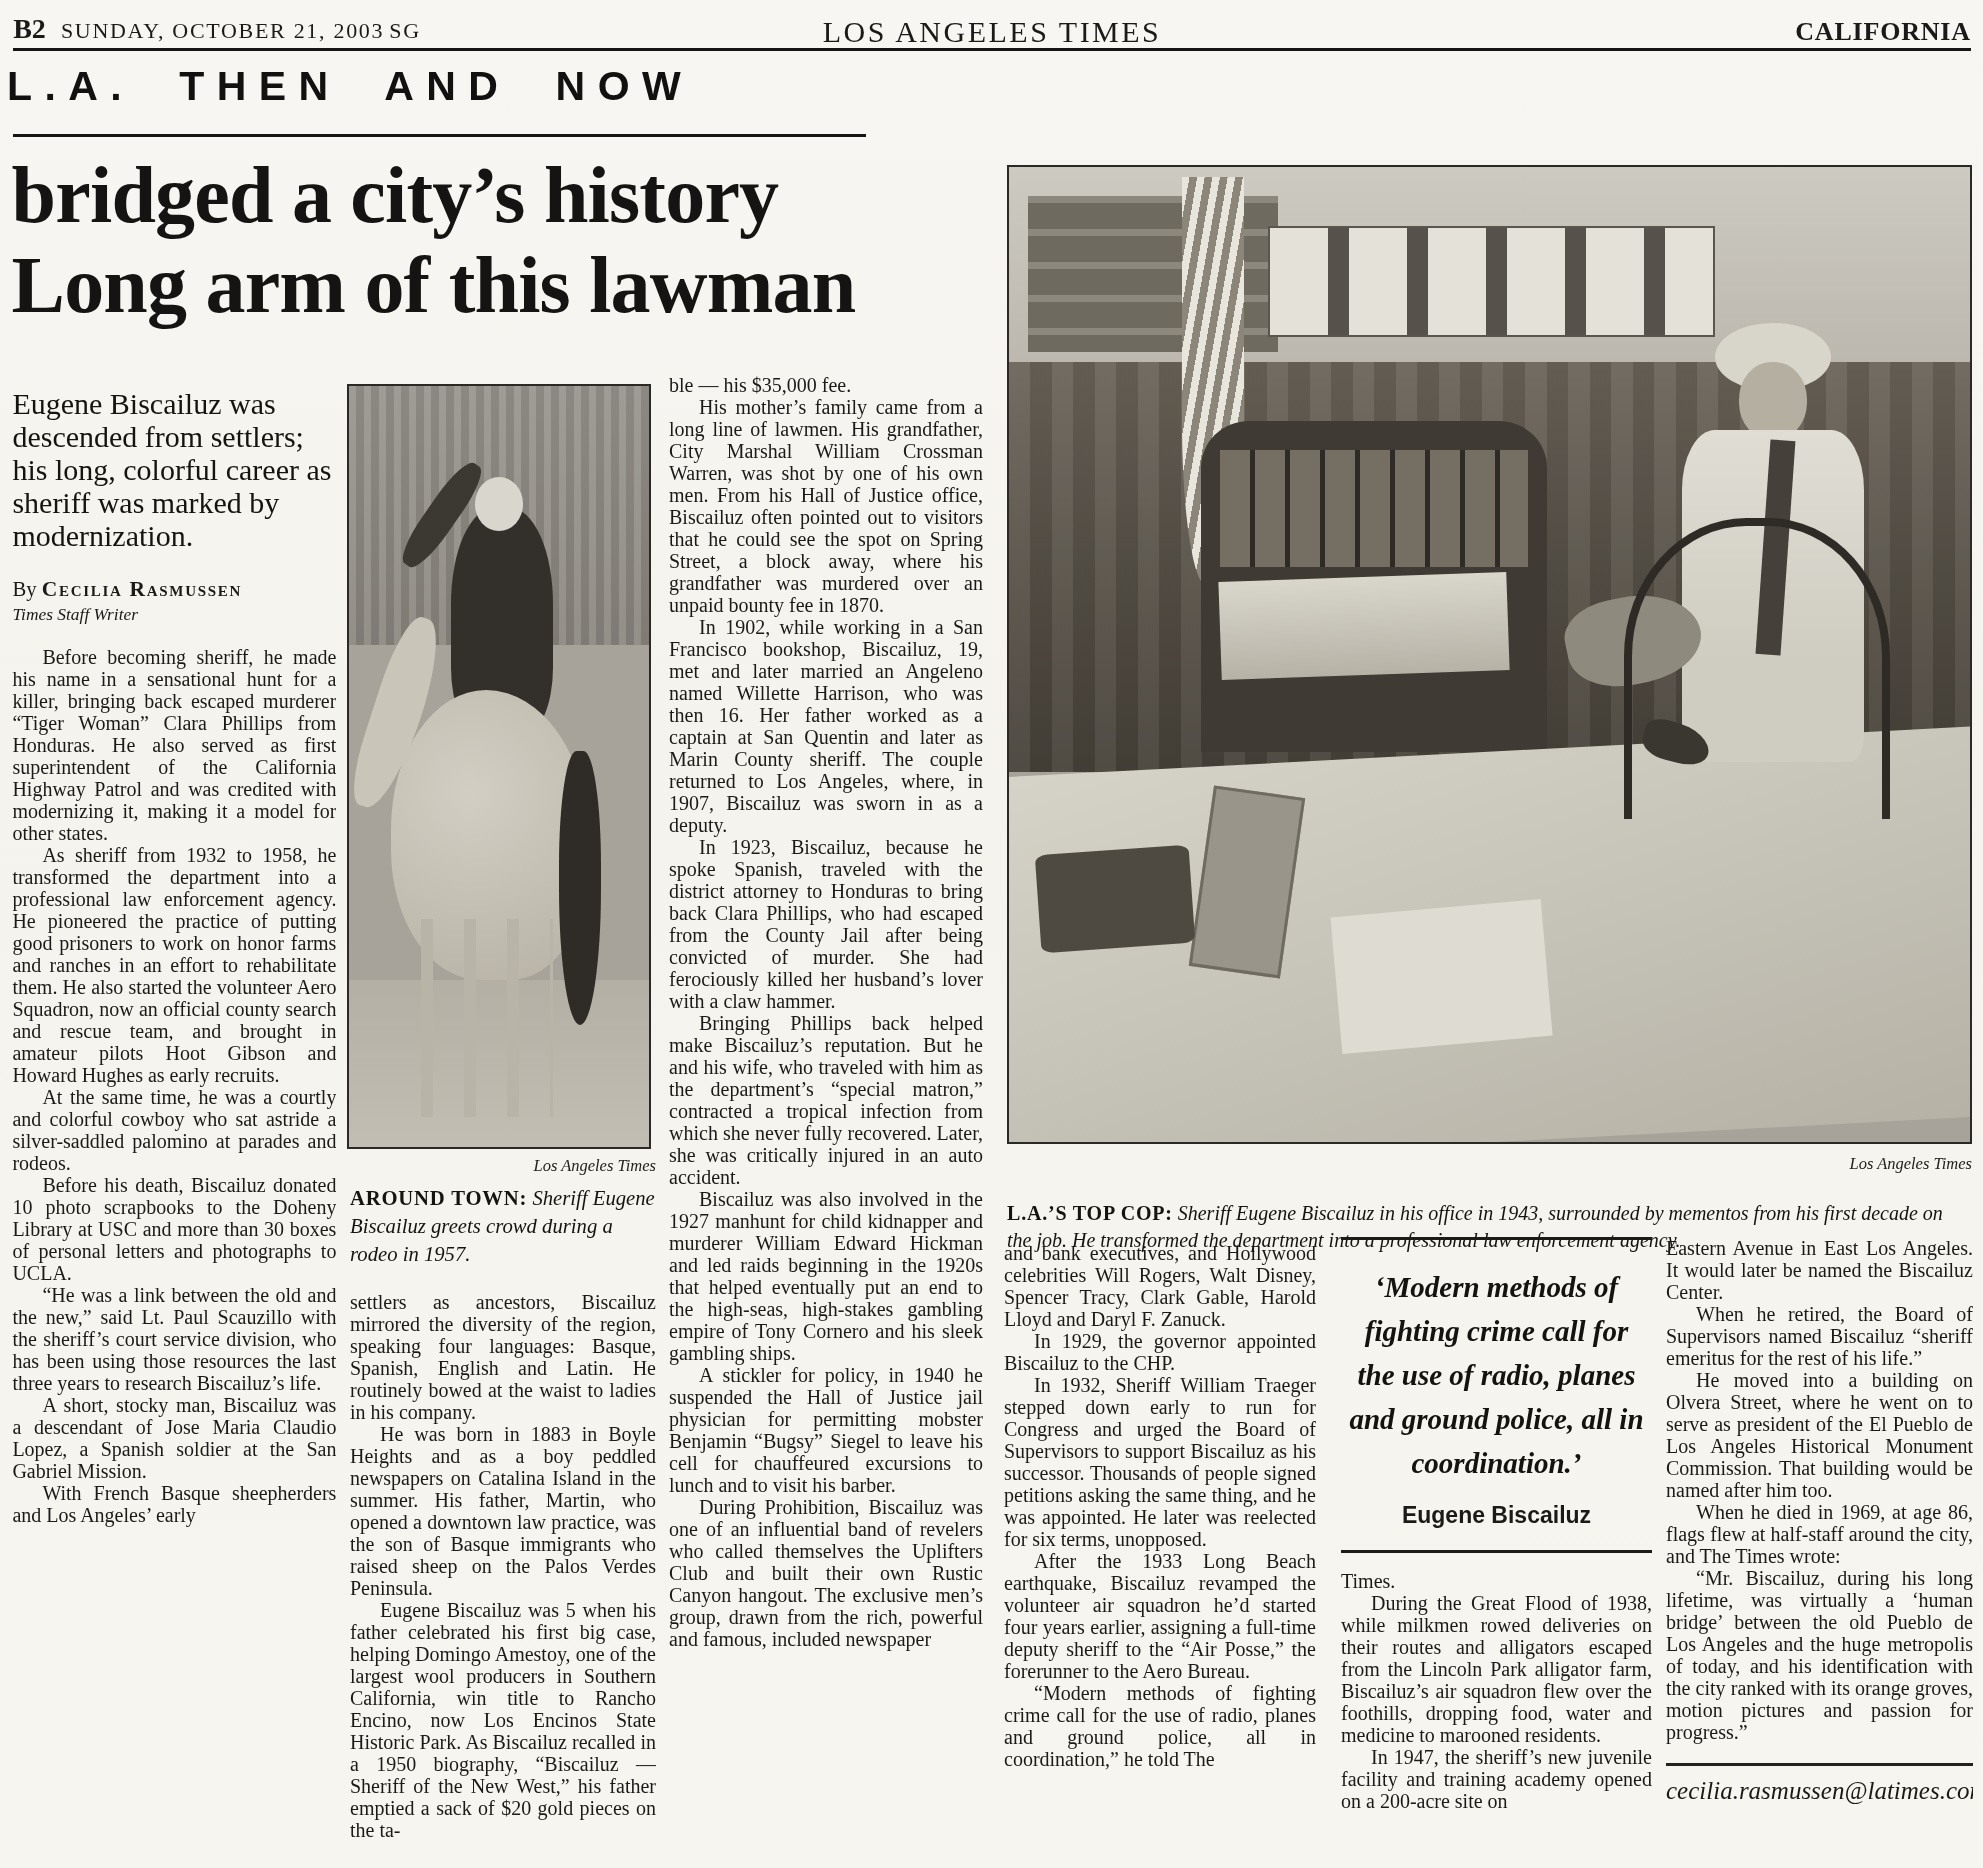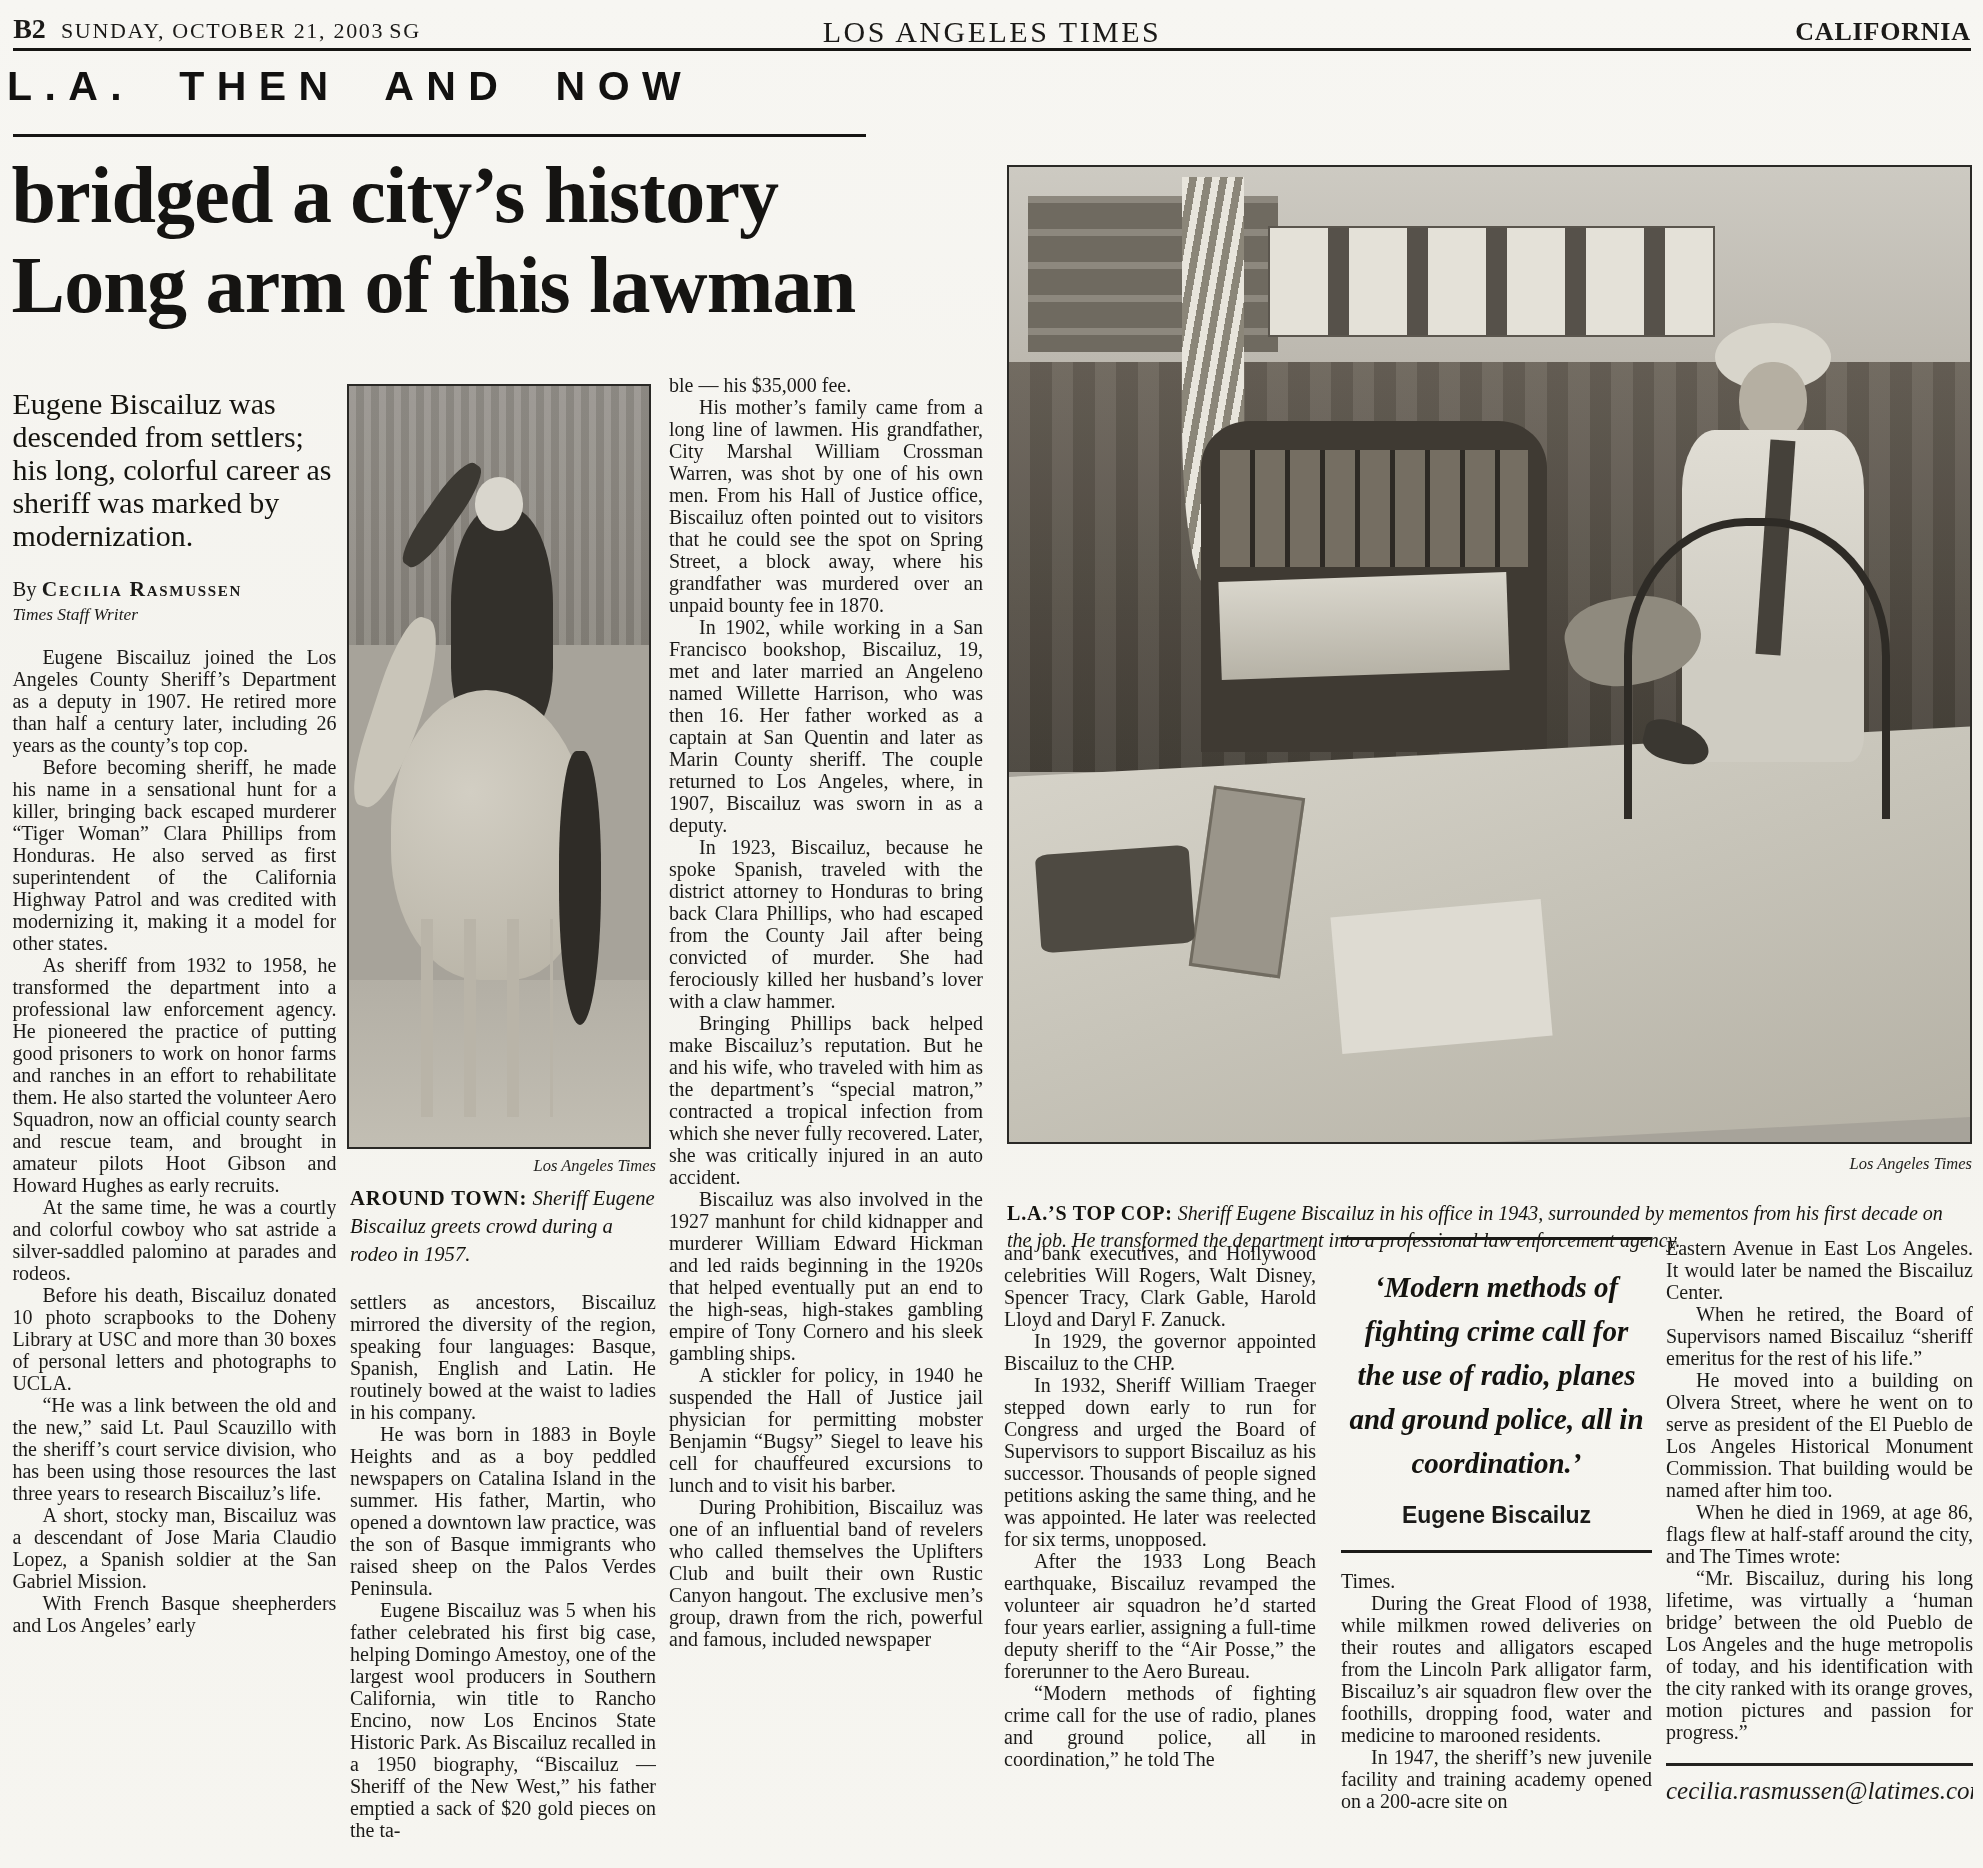--- a/index.html
+++ b/index.html
@@ -79,21 +79,20 @@
   </div>
 
   <div class="col" id="col1">
     <p class="deck">Eugene Biscailuz was descended from settlers; his long, colorful career as sheriff was marked by modernization.</p>
     <p class="byline">
       <span>By</span>
       <span class="name">Cecilia Rasmussen</span>
     </p>
     <p class="role">Times Staff Writer</p>
     <div>
-        <p class="bp">Eugene Biscailuz joined the Los Angeles County Sheriff’s Department as a deputy in 1907. He retired more than half a century later, including 26 years as the county’s top cop.</p>
         <p class="bp">Before becoming sheriff, he made his name in a sensational hunt for a killer, bringing back escaped murderer “Tiger Woman” Clara Phillips from Honduras. He also served as first superintendent of the California Highway Patrol and was credited with modernizing it, making it a model for other states.</p>
         <p class="bp">As sheriff from 1932 to 1958, he transformed the department into a professional law enforcement agency. He pioneered the practice of putting good prisoners to work on honor farms and ranches in an effort to rehabilitate them. He also started the volunteer Aero Squadron, now an official county search and rescue team, and brought in amateur pilots Hoot Gibson and Howard Hughes as early recruits.</p>
         <p class="bp">At the same time, he was a courtly and colorful cowboy who sat astride a silver-saddled palomino at parades and rodeos.</p>
         <p class="bp">Before his death, Biscailuz donated 10 photo scrapbooks to the Doheny Library at USC and more than 30 boxes of personal letters and photographs to UCLA.</p>
         <p class="bp">“He was a link between the old and the new,” said Lt. Paul Scauzillo with the sheriff’s court service division, who has been using those resources the last three years to research Biscailuz’s life.</p>
         <p class="bp">A short, stocky man, Biscailuz was a descendant of Jose Maria Claudio Lopez, a Spanish soldier at the San Gabriel Mission.</p>
         <p class="bp">With French Basque sheepherders and Los Angeles’ early</p>
       </div>
   </div>
 

